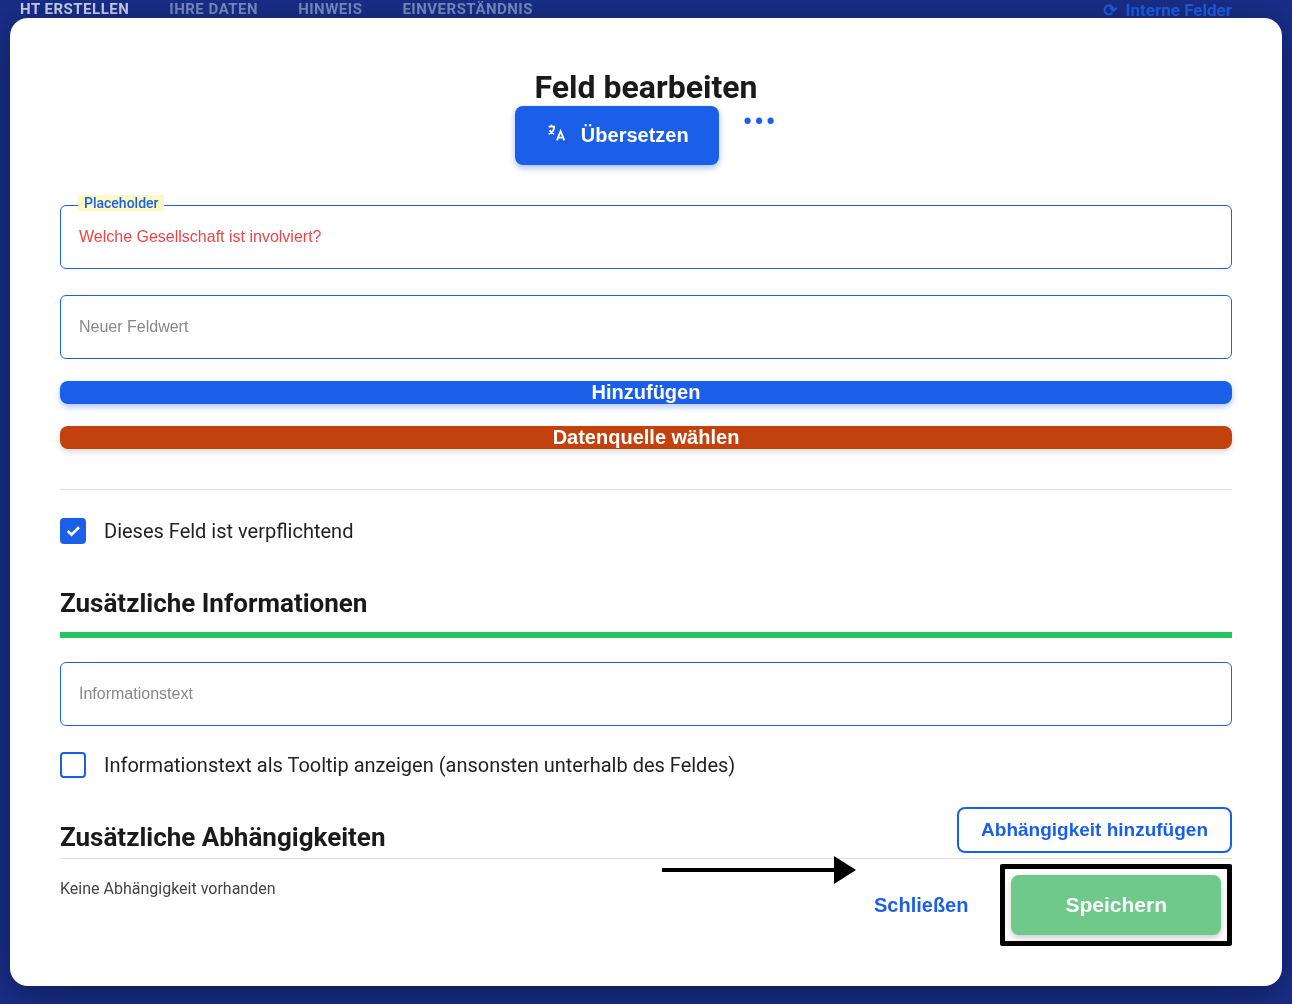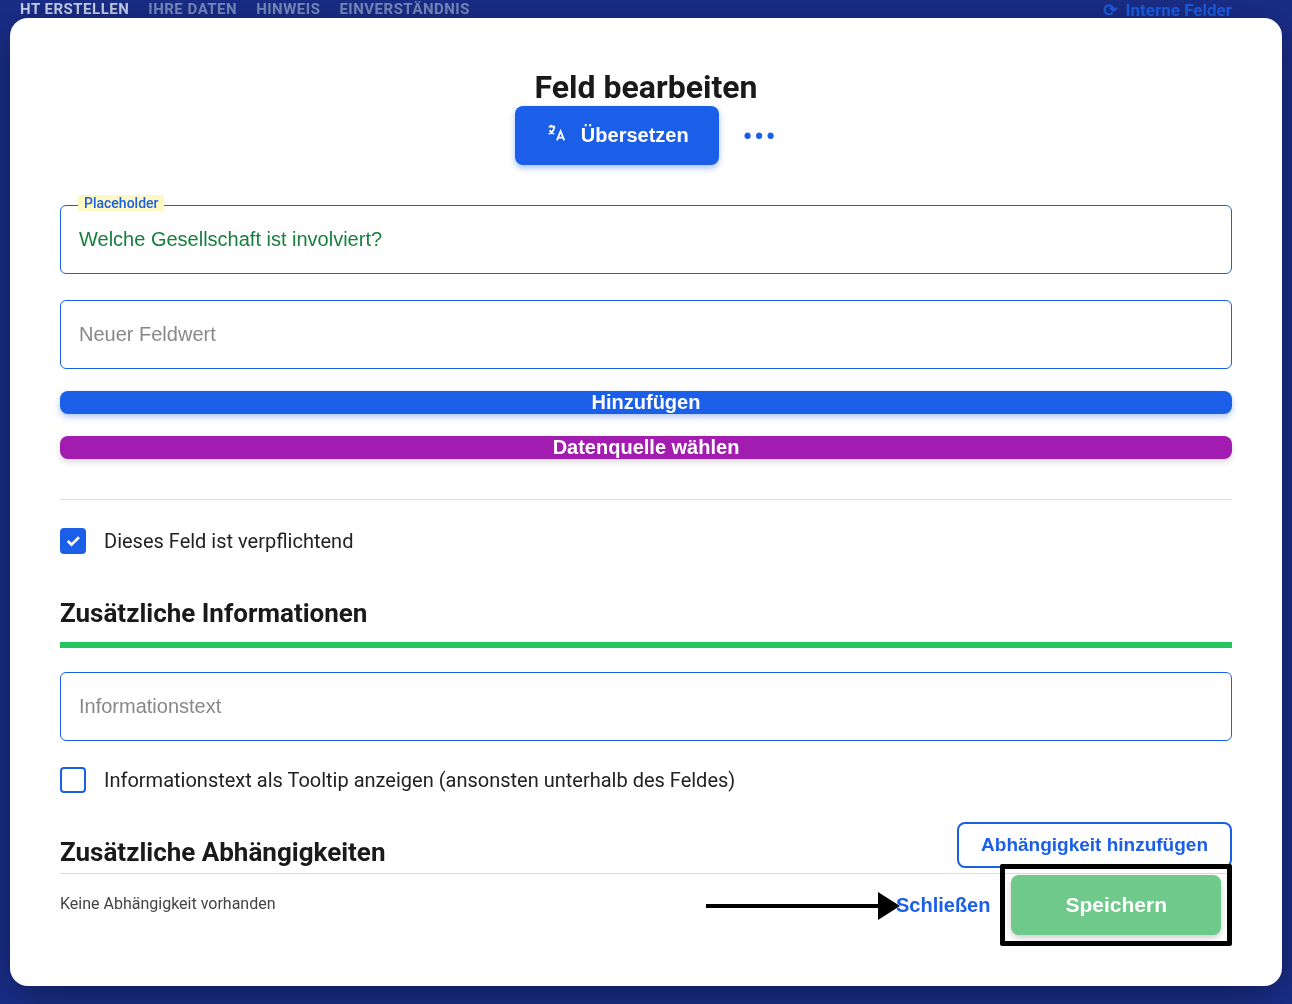--- a/index.html
+++ b/index.html
@@ -14,21 +14,21 @@
     .bg-nav {
       position: absolute;
       top: 0; left: 0; right: 0;
       height: 18px;
       background: #1a2e8a;
       color: #7a8dc4;
       font-size: 15px;
       font-weight: 700;
       padding-left: 20px;
       display: flex;
-      gap: 19px;
+      gap: 40px;
       align-items: flex-start;
       letter-spacing: 0.5px;
     }
     .bg-nav span:nth-child(1){color:#c9d2f0;}
     .bg-right{
       position:absolute;
       top:0;
       right:60px;
       color:#1b5fe8;
       font-weight:700;
@@ -56,21 +56,21 @@
       margin-bottom: 40px;
       flex-direction: column;
     }
     .modal-title {
       font-size: 32px;
       font-weight: 700;
       color: #1a1a1a;
     }
     .header-right {
       display: flex;
-      align-items: center;
+      align-items: flex-start;
       gap: 24px;
     }
     .btn-translate {
       background: #1b5fe8;
       color: #fff;
       border: none;
       border-radius: 8px;
       padding: 16px 30px;
       font-size: 20px;
       font-weight: 700;
@@ -122,22 +122,22 @@
       padding: 0 6px;
       font-size: 14px;
       color: #1b5fe8;
       font-weight: 500;
     }
     .text-input {
       width: 100%;
       border: 1.5px solid #1b5fe8;
       border-radius: 6px;
       padding: 22px 18px;
-      font-size: 20px;
-      color: #15803d;
+      font-size: 16px;
+      color: #ef4444;
       outline: none;
     }
     .text-input::placeholder{
       color:#888;
     }
     .row-add {
       display: flex;
       gap: 22px;
       align-items: stretch;
       margin-bottom: 40px;
@@ -151,21 +151,21 @@
       color: #fff;
       border: none;
       border-radius: 8px;
       padding: 0 34px;
       font-size: 20px;
       font-weight: 700;
       cursor: pointer;
       box-shadow: 0 3px 6px rgba(27,95,232,0.35);
     }
     .btn-success {
-      background: #a21caf;
+      background: #c2410c;
       color: #fff;
       border: none;
       border-radius: 8px;
       padding: 0 32px;
       font-size: 20px;
       font-weight: 700;
       cursor: pointer;
       box-shadow: 0 3px 6px rgba(0,0,0,0.15);
     }
     hr.sep{
@@ -231,21 +231,21 @@
     .empty-text{
       font-size:16px;
       color:#444;
       margin-bottom:40px;
     }
     .footer {
       position: absolute;
       bottom: 40px;
       right: 50px;
       display: flex;
-      align-items: center;
+      gap: 22px;
     }
     .arrow-annot{
       width:200px;
       height:10px;
       position:relative;
     }
     .arrow-annot::before{
       content:"";
       position:absolute;
       top:4px;

